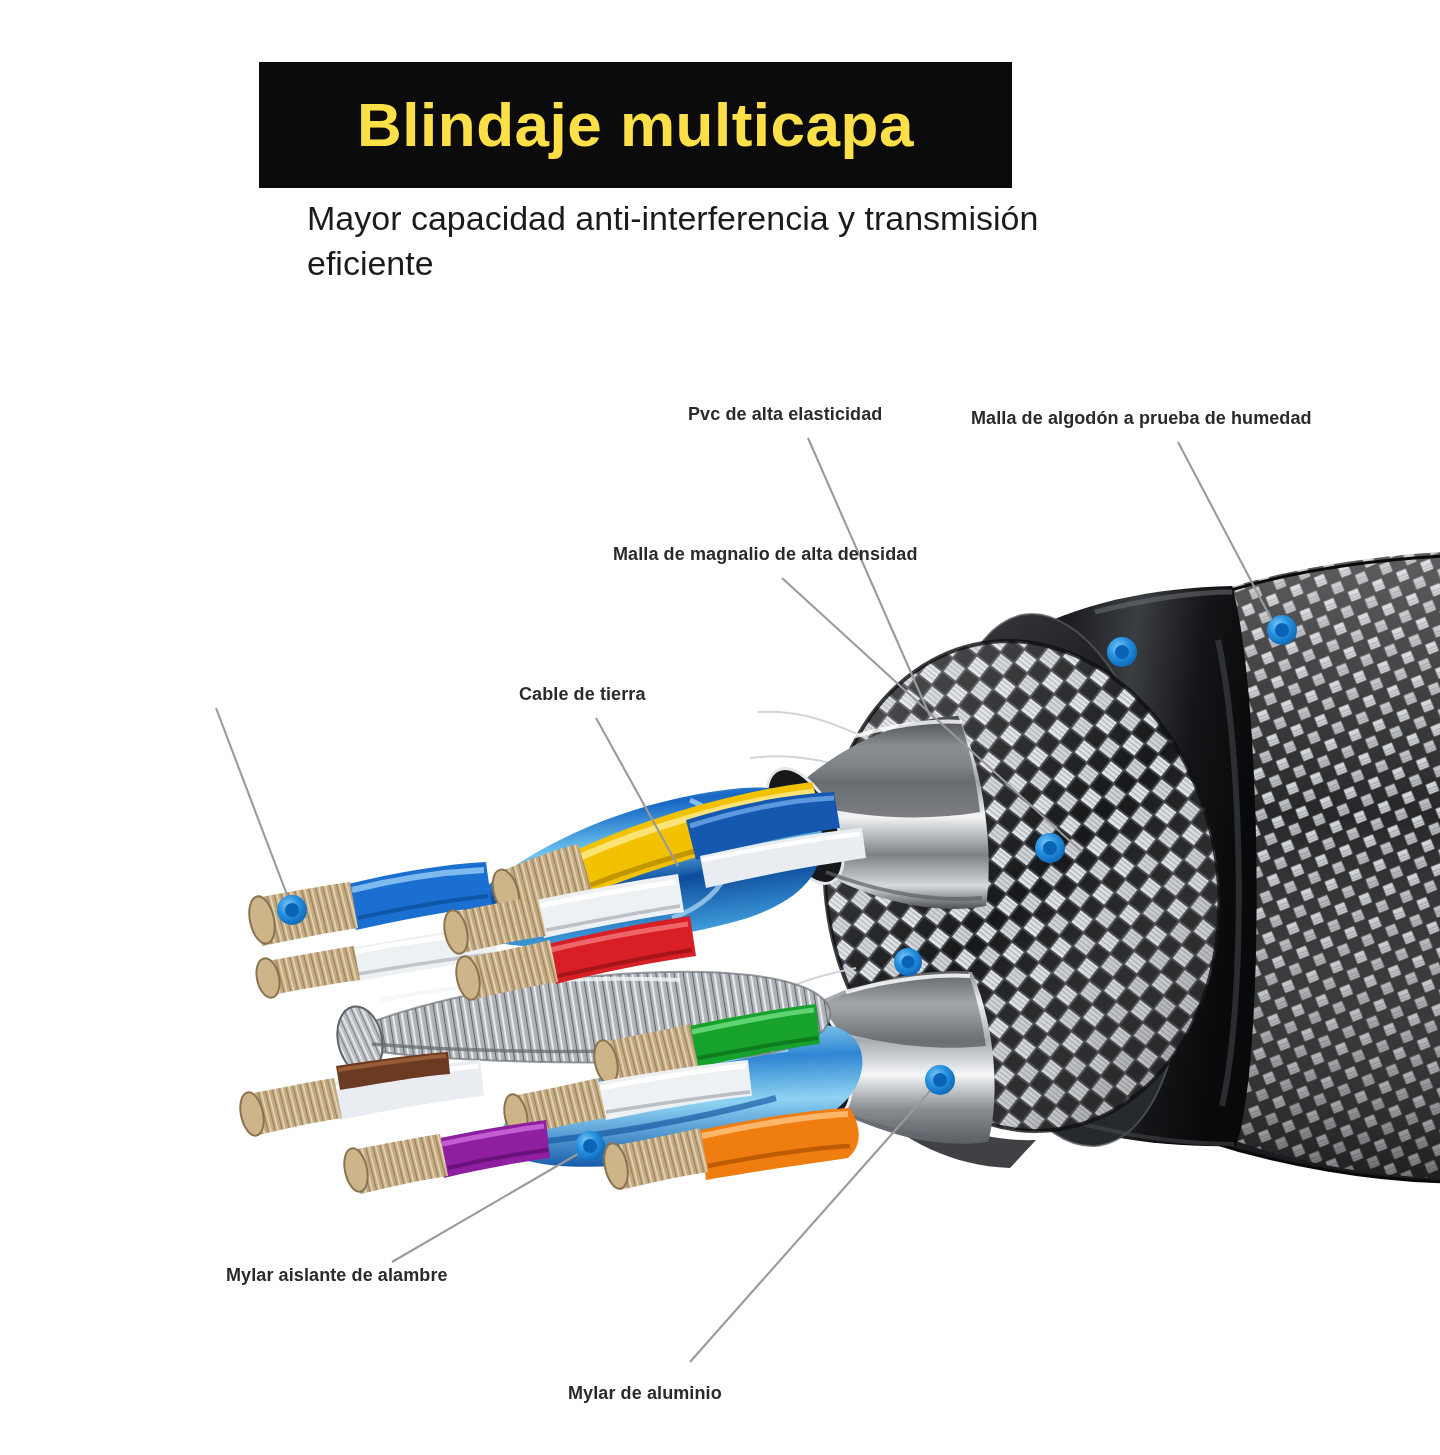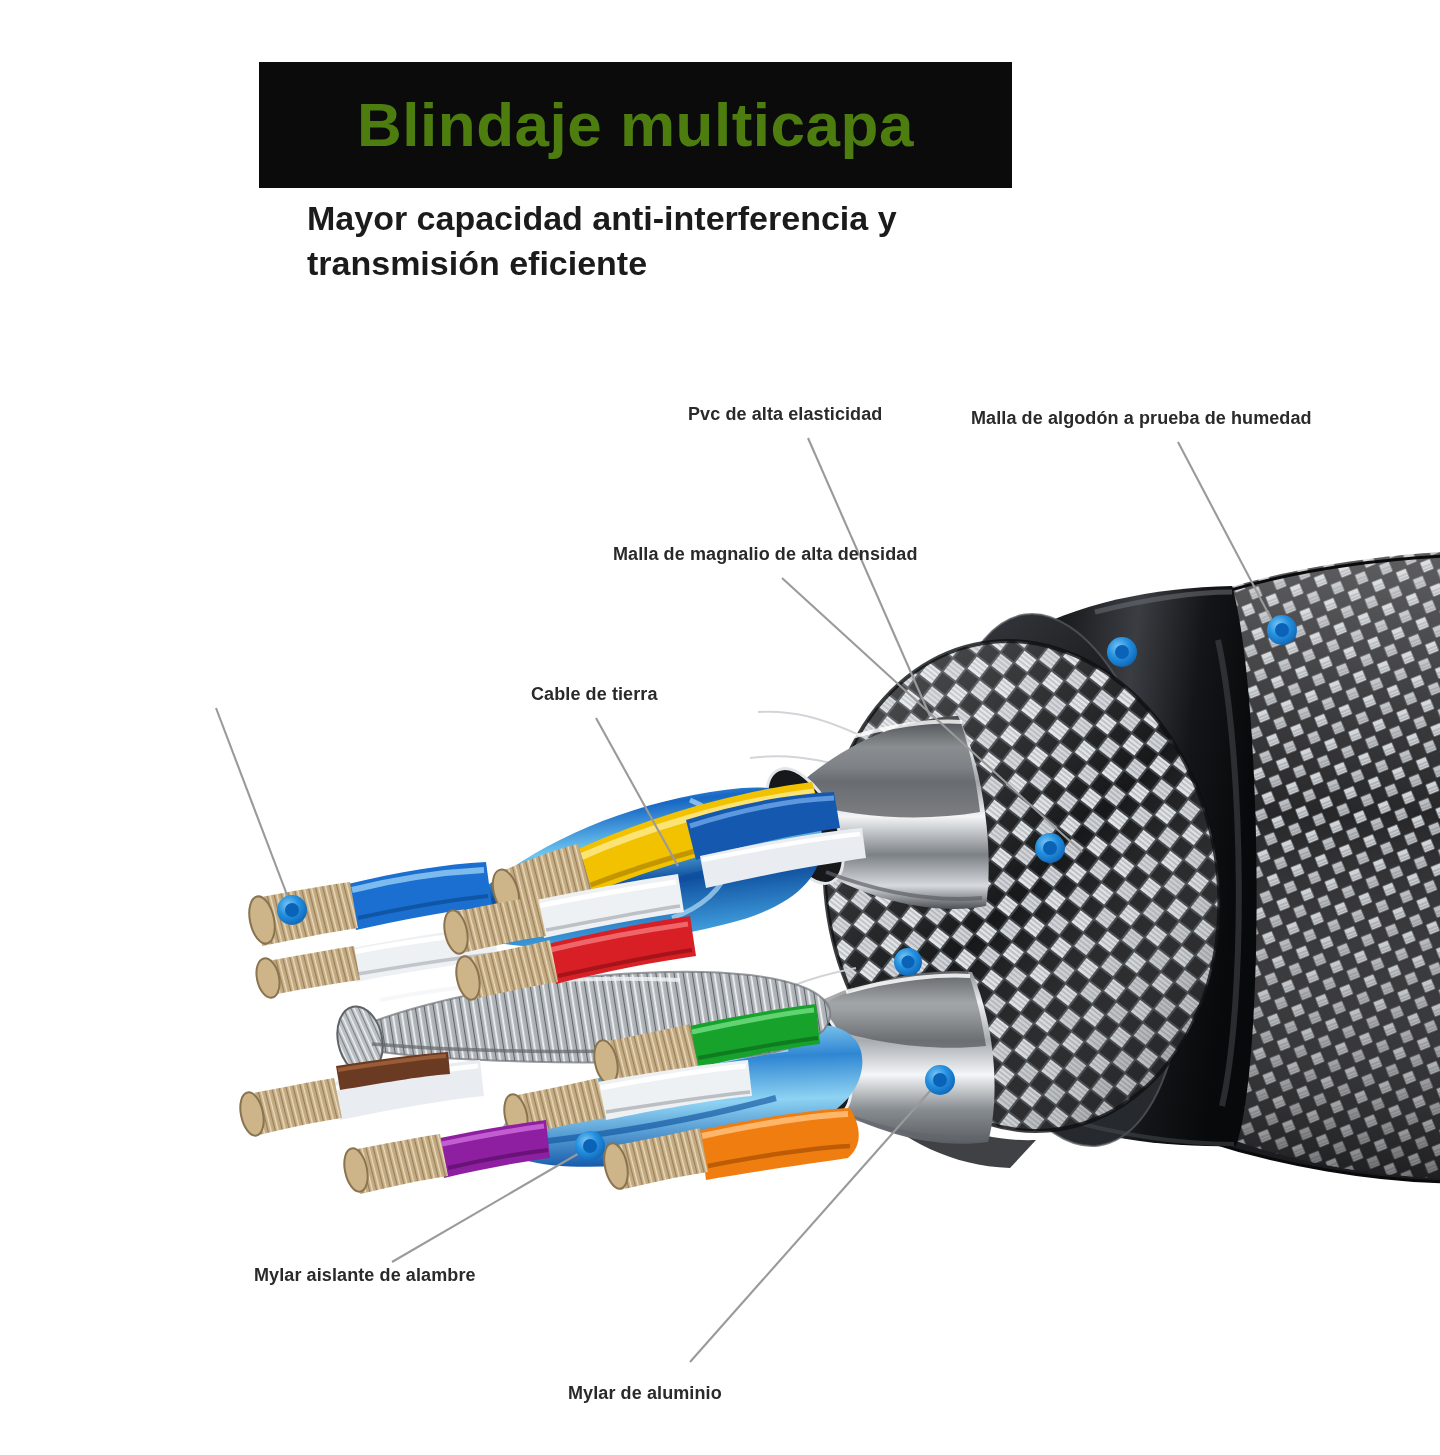--- a/index.html
+++ b/index.html
@@ -9,26 +9,26 @@
     background:#ffffff;
   }
   #stage{position:absolute;inset:0;width:1440px;height:1455px;overflow:hidden;background:#fff;}
 
   
   .title-banner{
     position:absolute;left:259px;top:62px;width:753px;height:126px;
     background:#0b0b0b;display:flex;align-items:center;justify-content:center;
   }
   .title-banner .ttl{
-    color:#4d7c0f;font-size:62px;font-weight:bold;letter-spacing:0.5px;
+    color:#fde047;font-size:62px;font-weight:bold;letter-spacing:0.5px;
     line-height:1;white-space:nowrap;
   }
   .subtitle{
     position:absolute;left:307px;top:196px;width:780px;
-    font-size:34px;font-weight:bold;color:#1b1b1b;line-height:1.33;
+    font-size:34px;font-weight:normal;color:#1b1b1b;line-height:1.33;
   }
 
   
   .callout{
     position:absolute;font-size:18px;font-weight:bold;color:#2a2a2a;
     white-space:nowrap;letter-spacing:0.1px;
   }
   .callout.center{white-space:normal;text-align:center;}
 
   
@@ -392,19 +392,19 @@
   </div>
   <div class="subtitle">Mayor capacidad anti-interferencia y transmisión eficiente</div>
 
   <div class="callout" style="left:688px;top:404px;">Pvc de alta elasticidad</div>
 
   <div class="callout" style="left:965px;top:408px;margin-left:6px;">Malla de algodón a prueba de humedad</div>
 
   <div class="callout" style="left:613px;top:544px;">Malla de magnalio de alta densidad</div>
 
 
-  <div class="callout" style="left:531px;top:684px;">Cable de tierra</div>
-
-  <div class="callout" style="left:226px;top:1265px;margin-left:28px;">Mylar aislante de alambre</div>
+  <div class="callout" style="left:519px;top:684px;">Cable de tierra</div>
+
+  <div class="callout" style="left:226px;top:1265px;">Mylar aislante de alambre</div>
 
   <div class="callout" style="left:568px;top:1383px;">Mylar de aluminio</div>
 
 </div>
 
 </body></html>

